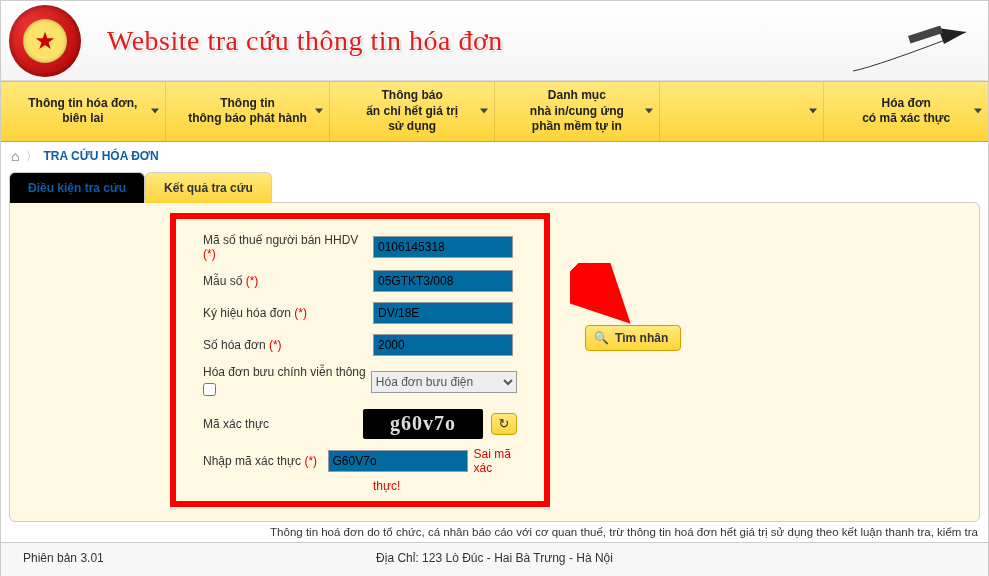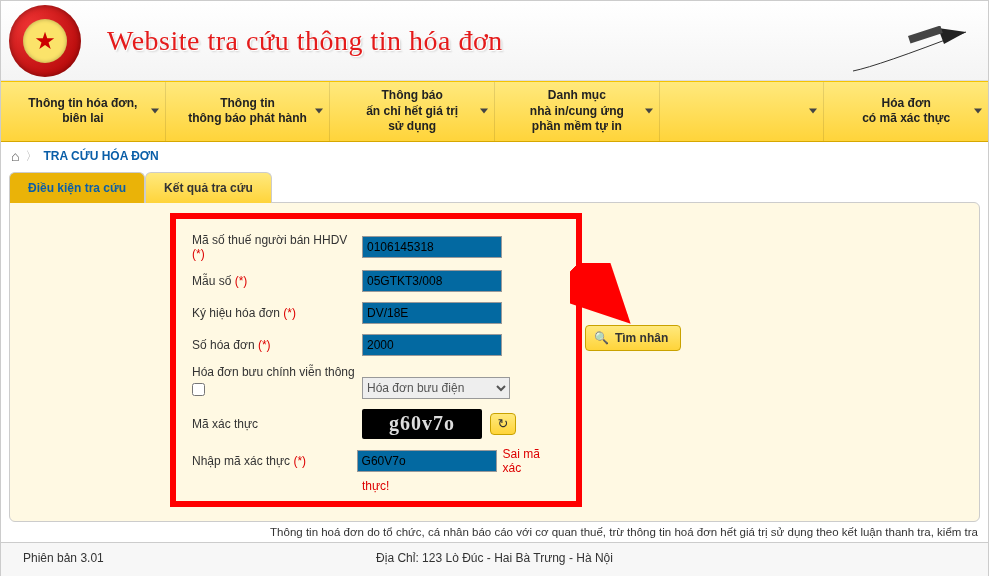--- a/index.html
+++ b/index.html
@@ -20,24 +20,24 @@
   .nav .caret{position:absolute;right:6px;top:50%;transform:translateY(-50%);width:0;height:0;border-left:4px solid transparent;border-right:4px solid transparent;border-top:5px solid #444}
   
   .breadcrumb{padding:6px 10px;display:flex;align-items:center;gap:6px;font-size:12px}
   .breadcrumb .home{color:#555;font-size:14px}
   .breadcrumb .crumb{color:#0a5ea8;font-weight:bold}
   .breadcrumb .sep{color:#aaa}
   
   .tabset{margin:0 8px}
   .tabbar{display:flex;gap:0;position:relative;z-index:2}
   .tab{padding:8px 18px;background:linear-gradient(#ffe97d,#ffd43a);border:1px solid #ccc;border-bottom:none;border-radius:6px 6px 0 0;font-weight:bold;color:#333;cursor:pointer;position:relative;top:1px}
-  .tab.active{background:#eab308;color:#0a5ea8}
+  .tab.active{background:#000000;color:#0a5ea8}
   .panel{border:1px solid #ccc;border-radius:0 6px 6px 6px;background:#fff9e3;padding:10px 10px 14px;position:relative}
   
-  .form-wrap{border:6px solid #ff0000;padding:14px 16px 8px;margin-left:150px;width:412px;position:relative}
+  .form-wrap{border:6px solid #ff0000;padding:14px 27px 8px;margin-left:150px;width:380px;position:relative}
   .row{display:flex;align-items:center;margin-bottom:8px;min-height:24px}
   .row .lbl{width:170px;color:#333}
   .row .lbl .req{color:#d00}
   .row input[type=text]{width:140px;height:22px;border:1px solid #999;padding:0 4px;font-size:12px;background:#0369a1}
   .row select{width:148px;height:22px;border:1px solid #999;font-size:12px;background:#eee;color:#555}
   .row input[type=checkbox]{margin-top:4px}
   .captcha-row{display:flex;align-items:center;gap:8px}
   .captcha-box{width:120px;height:30px;background:#000;color:#ddd;font-family:Georgia,serif;font-size:20px;font-weight:bold;letter-spacing:1px;display:flex;align-items:center;justify-content:center;border-radius:2px}
   .refresh{width:26px;height:22px;background:linear-gradient(#ffe97d,#ffd43a);border:1px solid #c9a200;border-radius:4px;cursor:pointer;display:flex;align-items:center;justify-content:center;font-size:13px}
   .err{color:#d00;margin-left:6px}
@@ -130,21 +130,21 @@
           <input type="text" value="05GTKT3/008" style="">
         </div>
         <div class="row">
           <span class="lbl"><span>Ký hiệu hóa đơn</span> <span class="req">(*)</span></span>
           <input type="text" value="DV/18E" style="">
         </div>
         <div class="row">
           <span class="lbl"><span>Số hóa đơn</span> <span class="req">(*)</span></span>
           <input type="text" value="2000" style="">
         </div>
-        <div class="row" style="align-items:flex-end">
+        <div class="row" style="align-items:center">
           <span class="lbl"><span>Hóa đơn bưu chính viễn thông</span><br><input type="checkbox" style=""></span>
           <select>
             <option>Hóa đơn bưu điện</option>
           </select>
         </div>
         <div class="row" style="margin-top:10px">
           <span class="lbl">Mã xác thực</span>
           <span class="captcha-row">
             <span class="captcha-box">g60v7o</span>
             <span class="refresh">

